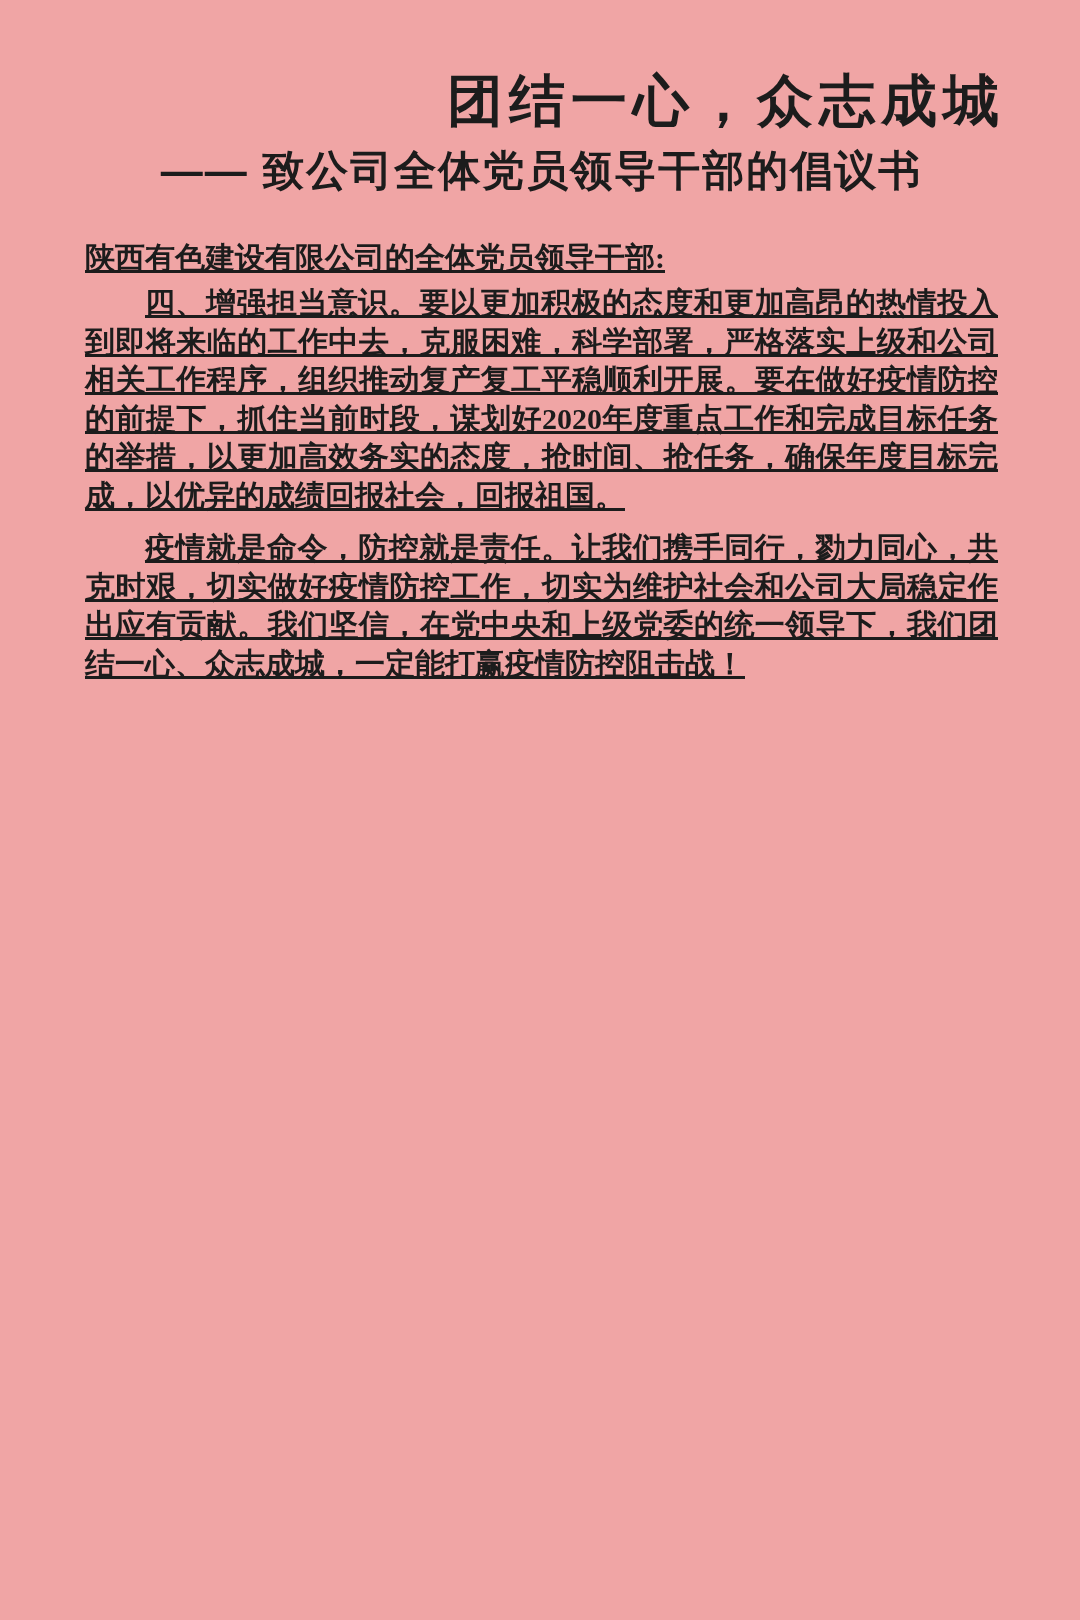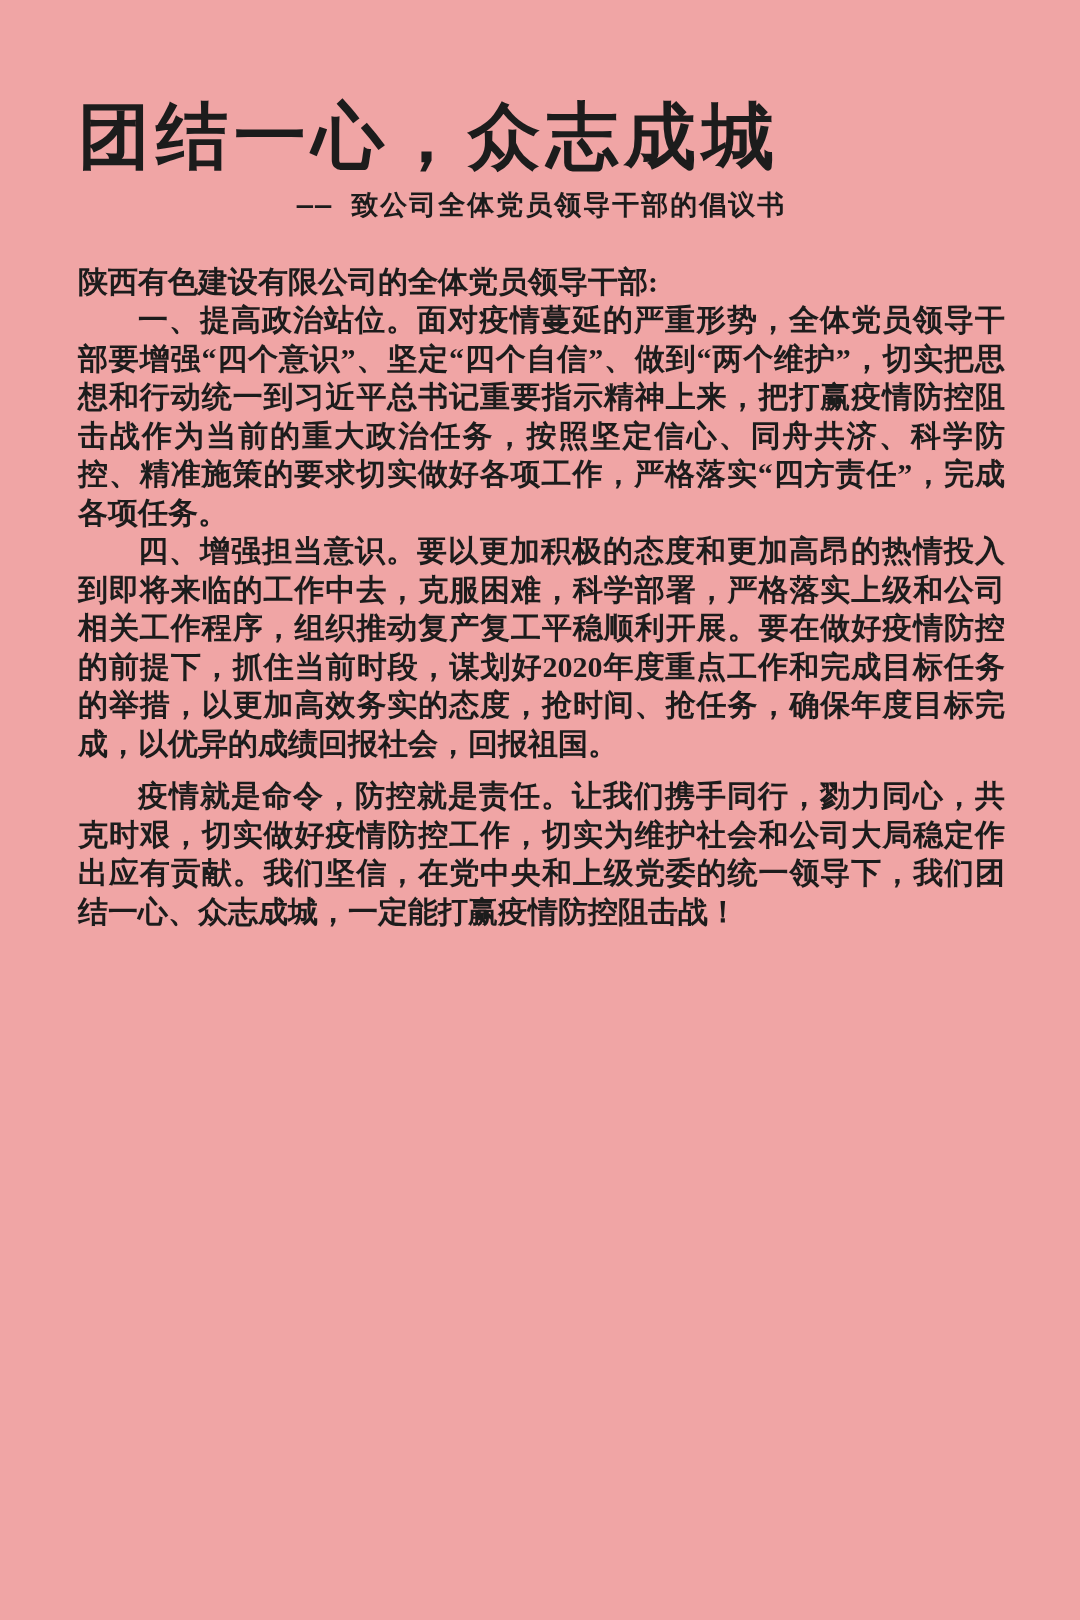--- a/index.html
+++ b/index.html
@@ -15,47 +15,48 @@
     overflow: hidden;
   }
   .page {
     box-sizing: border-box;
     width: 1080px;
     height: 1620px;
     padding: 0 75px 0 78px;
   }
   .title {
     margin: 0;
-    padding-top: 99px;
-    text-align: left;
+    padding-top: 72px;
+    text-align: right;
     font-family: "Liberation Sans", "DejaVu Sans", sans-serif;
     font-weight: 900;
-    font-size: 72px;
+    font-size: 56px;
     line-height: 1.05;
     letter-spacing: 6px;
     white-space: nowrap;
   }
   .subtitle {
     margin-top: 12px;
     text-align: center;
-    font-family: Liberation Mono, monospace;
+    font-family: Liberation Sans, sans-serif;
     font-weight: 900;
-    font-size: 27px;
+    font-size: 42px;
     letter-spacing: 2px;
     white-space: nowrap;
   }
   .letter-body {
     margin-top: 40px;
     font-weight: bold;
     font-size: 30px;
     line-height: 38.5px;
     text-align: justify;
   }
   .letter-body p {
-    margin: 0;
+    margin: 7px;
+    text-decoration: underline;
   }
   .salutation {
     text-indent: 0;
   }
   .para {
     text-indent: 2em;
   }
   .para.final {
     margin-top: 14px;
   }
@@ -65,18 +66,17 @@
 
 <div class="page">
 
   <header>
     <h1 class="title">团结一心，众志成城</h1>
     <div class="subtitle">—— 致公司全体党员领导干部的倡议书</div>
   </header>
 
   <main class="letter-body">
     <p class="salutation">陕西有色建设有限公司的全体党员领导干部:</p>
-    <p class="para">一、提高政治站位。面对疫情蔓延的严重形势，全体党员领导干部要增强“四个意识”、坚定“四个自信”、做到“两个维护”，切实把思想和行动统一到习近平总书记重要指示精神上来，把打赢疫情防控阻击战作为当前的重大政治任务，按照坚定信心、同舟共济、科学防控、精准施策的要求切实做好各项工作，严格落实“四方责任”，完成各项任务。</p>
     <p class="para">四、增强担当意识。要以更加积极的态度和更加高昂的热情投入到即将来临的工作中去，克服困难，科学部署，严格落实上级和公司相关工作程序，组织推动复产复工平稳顺利开展。要在做好疫情防控的前提下，抓住当前时段，谋划好2020年度重点工作和完成目标任务的举措，以更加高效务实的态度，抢时间、抢任务，确保年度目标完成，以优异的成绩回报社会，回报祖国。</p>
     <p class="para final">疫情就是命令，防控就是责任。让我们携手同行，勠力同心，共克时艰，切实做好疫情防控工作，切实为维护社会和公司大局稳定作出应有贡献。我们坚信，在党中央和上级党委的统一领导下，我们团结一心、众志成城，一定能打赢疫情防控阻击战！</p>
   </main>
 
 </div>
 
 </body></html>

